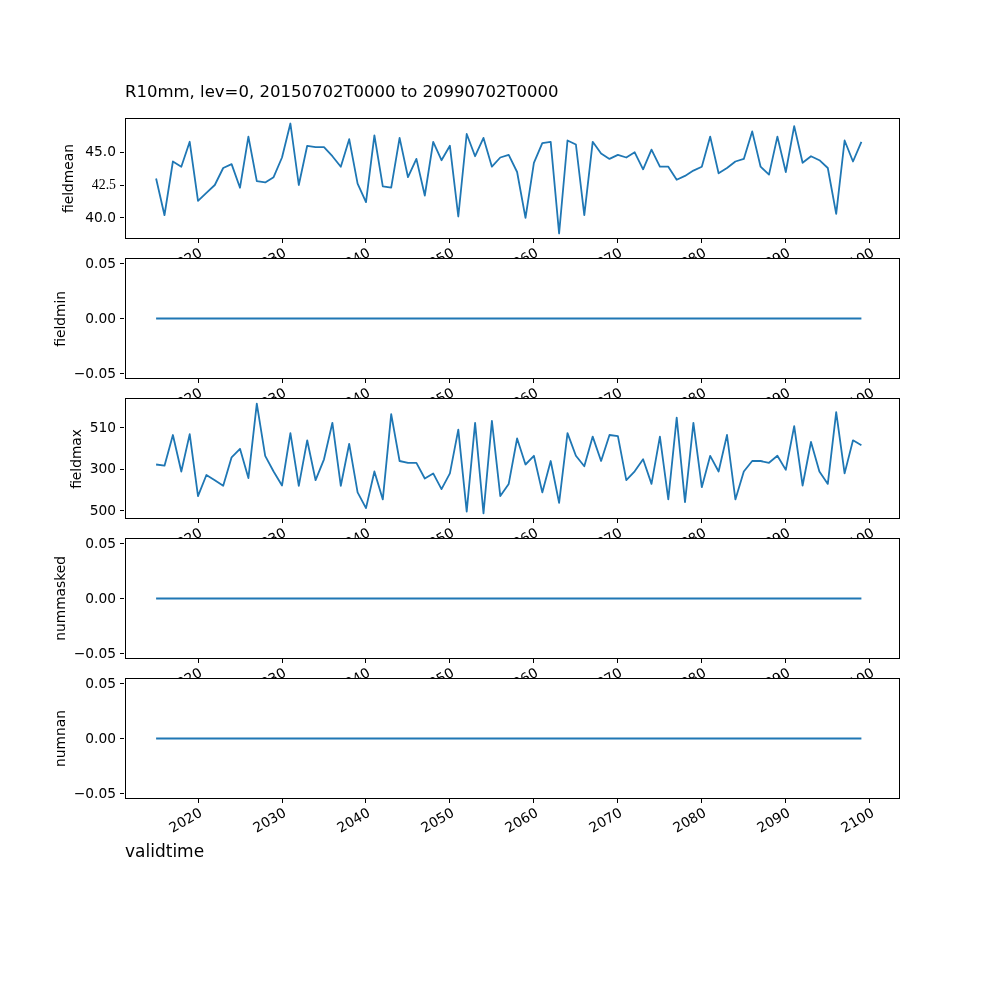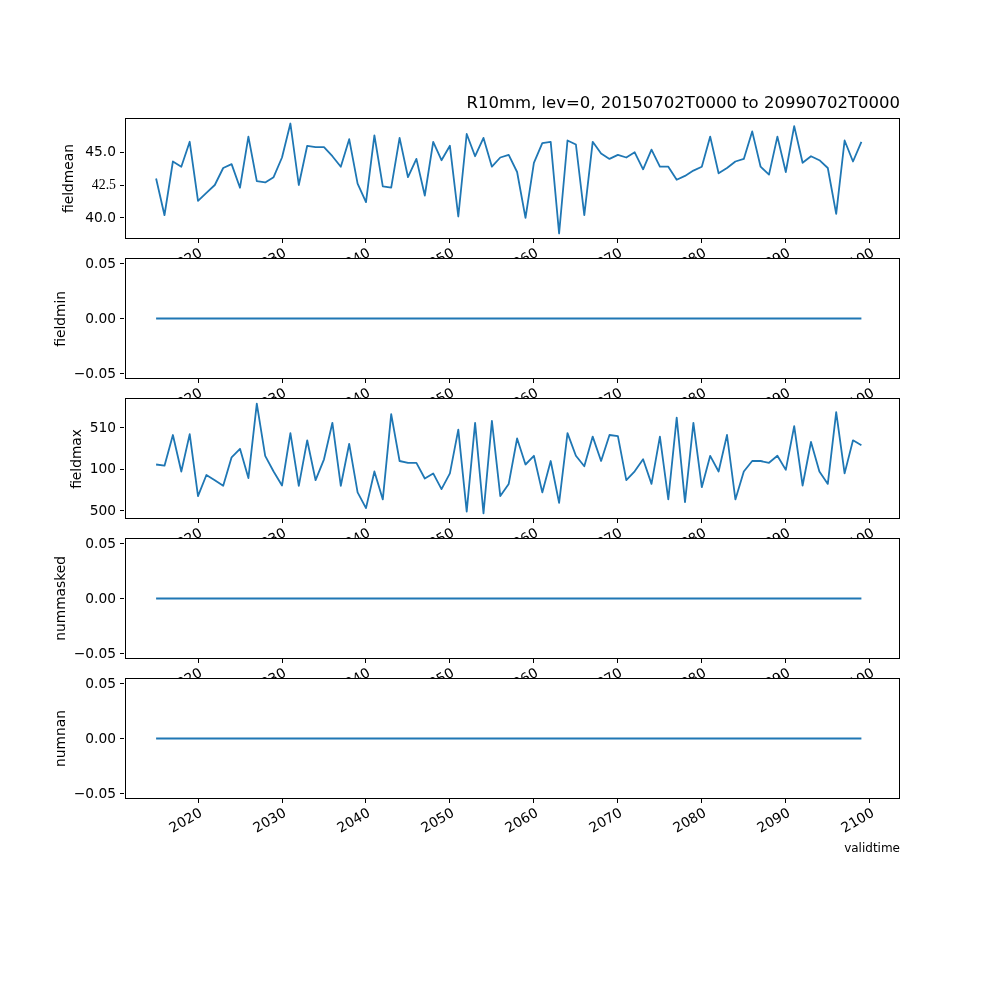--- a/index.html
+++ b/index.html
@@ -1,26 +1,26 @@
 <!DOCTYPE html>
 <html><head>
 <meta charset="utf-8">
 <style>
   html,body{margin:0;padding:0;background:#fff;}
   #figure{
     position:relative;width:1000px;height:1000px;background:#ffffff;
     font-family:"DejaVu Sans","Liberation Sans",sans-serif;color:#000;overflow:hidden;
   }
   #fig-title{
-    position:absolute;left:125px;width:775px;top:95px;text-align:right;
+    position:absolute;left:125px;width:775px;top:84px;text-align:left;
     font-size:16.5px;line-height:1;white-space:nowrap;
   }
   #x-axis-title{
-    position:absolute;left:125px;width:775px;top:842px;text-align:right;
-    font-size:12px;line-height:1.15;
+    position:absolute;left:125px;width:775px;top:842px;text-align:left;
+    font-size:17px;line-height:1.15;
   }
   .subplot{position:absolute;left:125px;width:775px;height:121px;}
   .axes-box{
     position:absolute;left:0;top:0;width:775px;height:121px;background:#ffffff;
     border:1px solid #000;box-sizing:border-box;
   }
   .plotsvg{position:absolute;left:0;top:0;overflow:visible;}
   .ytick{position:absolute;width:4px;height:1px;background:#000;left:-5px;}
   .xtick{position:absolute;width:1px;height:4px;background:#000;top:121px;}
   .yticklabel{
@@ -113,21 +113,21 @@
         </div>
       </div>
       <div class="subplot" style="top: 398px; z-index: 3;">
         <div class="axes-box"></div>
         <svg width="775" height="121" viewBox="0 0 775 121" class="plotsvg">
           <polyline points="31.1,66.5 39.5,67.7 47.9,37.0 56.3,73.5 64.7,36.1 73.0,98.1 81.4,77.0 89.8,82.2 98.2,87.8 106.6,59.3 115.0,50.8 123.4,80.1 131.8,5.6 140.2,57.8 148.6,73.5 157.0,87.5 165.4,35.1 173.8,87.8 182.2,42.3 190.6,82.2 199.0,61.3 207.4,24.8 215.8,87.8 224.2,45.8 232.6,94.4 241.0,110.1 249.4,73.5 257.8,101.4 266.2,16.1 274.6,63.0 283.0,64.8 291.4,64.8 299.8,80.5 308.2,75.4 316.5,91.1 324.9,75.4 333.3,31.6 341.7,113.6 350.1,24.8 358.5,115.4 366.9,22.9 375.3,98.1 383.7,85.9 392.1,40.5 400.5,66.5 408.9,57.8 417.3,94.4 425.7,63.0 434.1,104.9 442.5,35.1 450.9,57.8 459.3,68.3 467.7,38.6 476.1,63.0 484.5,37.0 492.9,38.2 501.3,82.2 509.7,73.3 518.1,61.3 526.5,85.9 534.9,38.6 543.3,101.4 551.7,19.6 560.0,104.1 568.4,24.8 576.8,89.2 585.2,57.8 593.6,73.5 602.0,37.0 610.4,101.4 618.8,73.5 627.2,63.0 635.6,63.0 644.0,64.8 652.4,57.8 660.8,71.9 669.2,28.1 677.6,87.5 686.0,44.0 694.4,73.5 702.8,85.9 711.2,14.2 719.6,75.4 728.0,42.3 736.4,47.3" fill="none" stroke="#1f77b4" stroke-width="1.8" stroke-linejoin="round"></polyline>
         </svg>
         <div class="ytick" style="top: 112.034px;"></div>
         <div class="yticklabel" style="top: 104.534px;">500</div>
         <div class="ytick" style="top: 70.7372px;"></div>
-        <div class="yticklabel" style="top: 63.2372px;">100</div>
+        <div class="yticklabel" style="top: 63.2372px;">300</div>
         <div class="ytick" style="top: 29.4403px;"></div>
         <div class="yticklabel" style="top: 21.9403px;">510</div>
         <div class="xtick" style="left: 72.5498px;"></div>
         <div class="xticklabel" style="left: 72.0498px; top: 127px;">2020</div>
         <div class="xtick" style="left: 156.515px;"></div>
         <div class="xticklabel" style="left: 156.015px; top: 127px;">2030</div>
         <div class="xtick" style="left: 240.48px;"></div>
         <div class="xticklabel" style="left: 239.98px; top: 127px;">2040</div>
         <div class="xtick" style="left: 324.446px;"></div>
         <div class="xticklabel" style="left: 323.946px; top: 127px;">2050</div>

